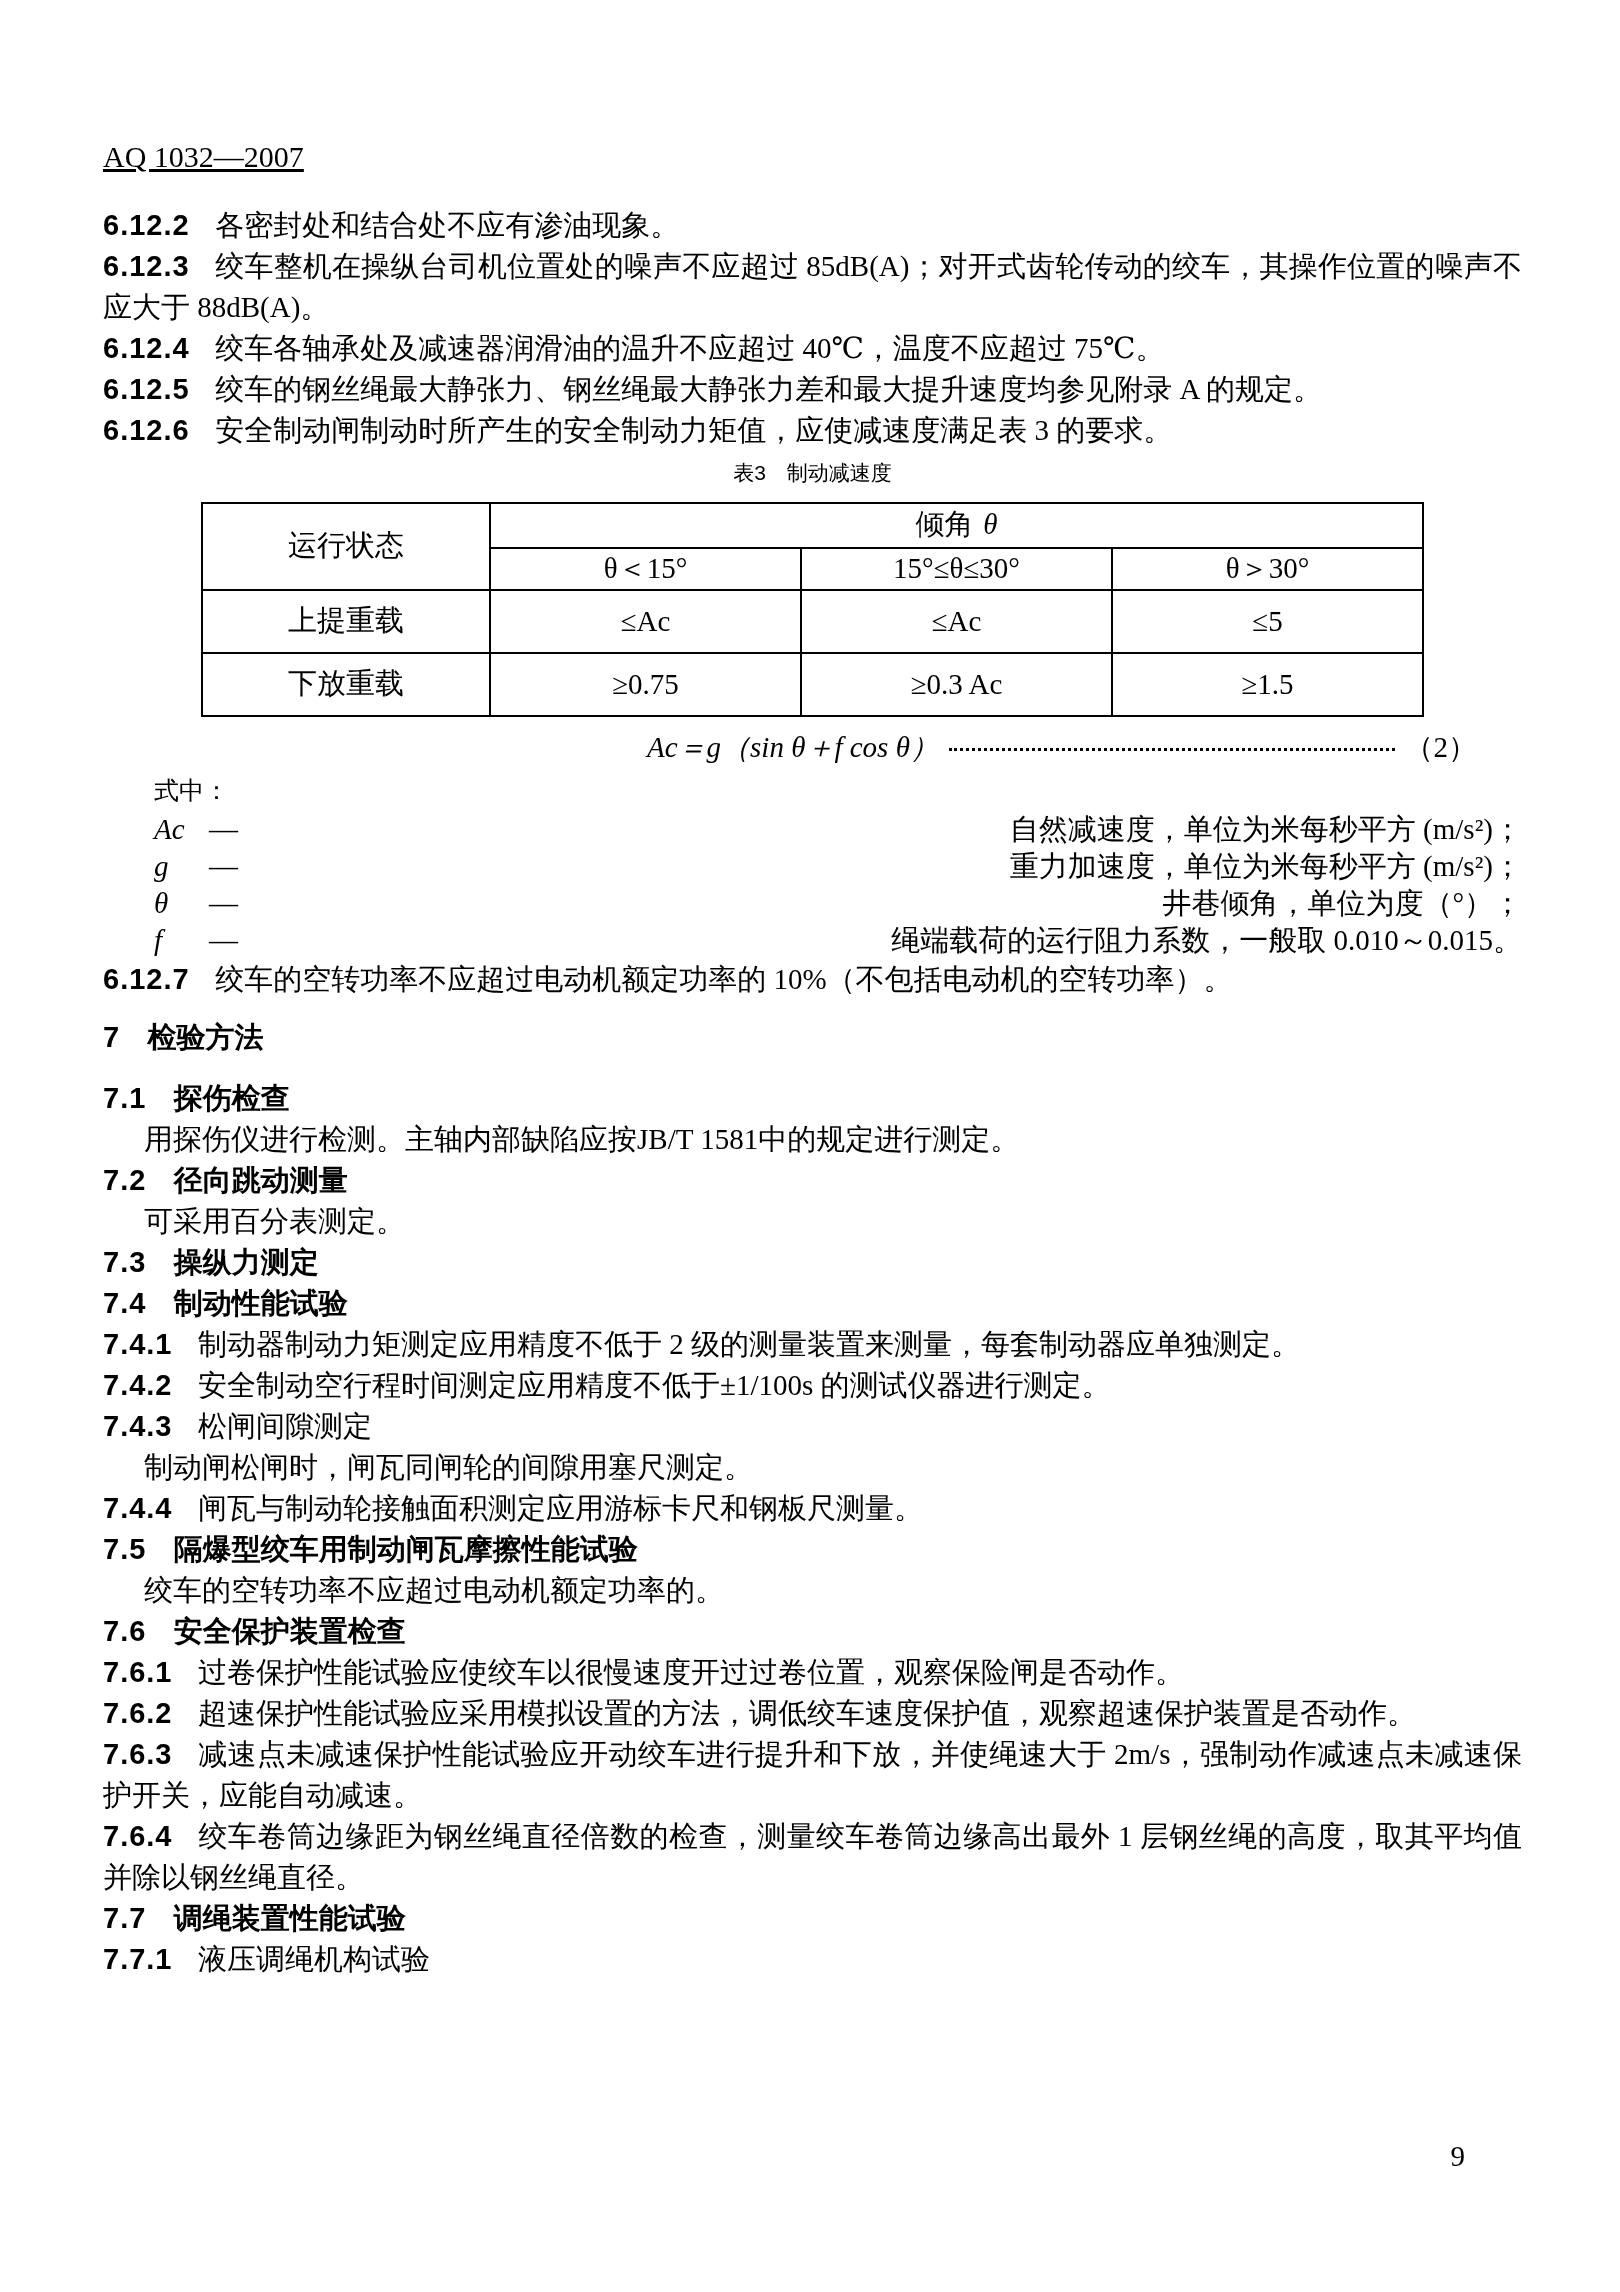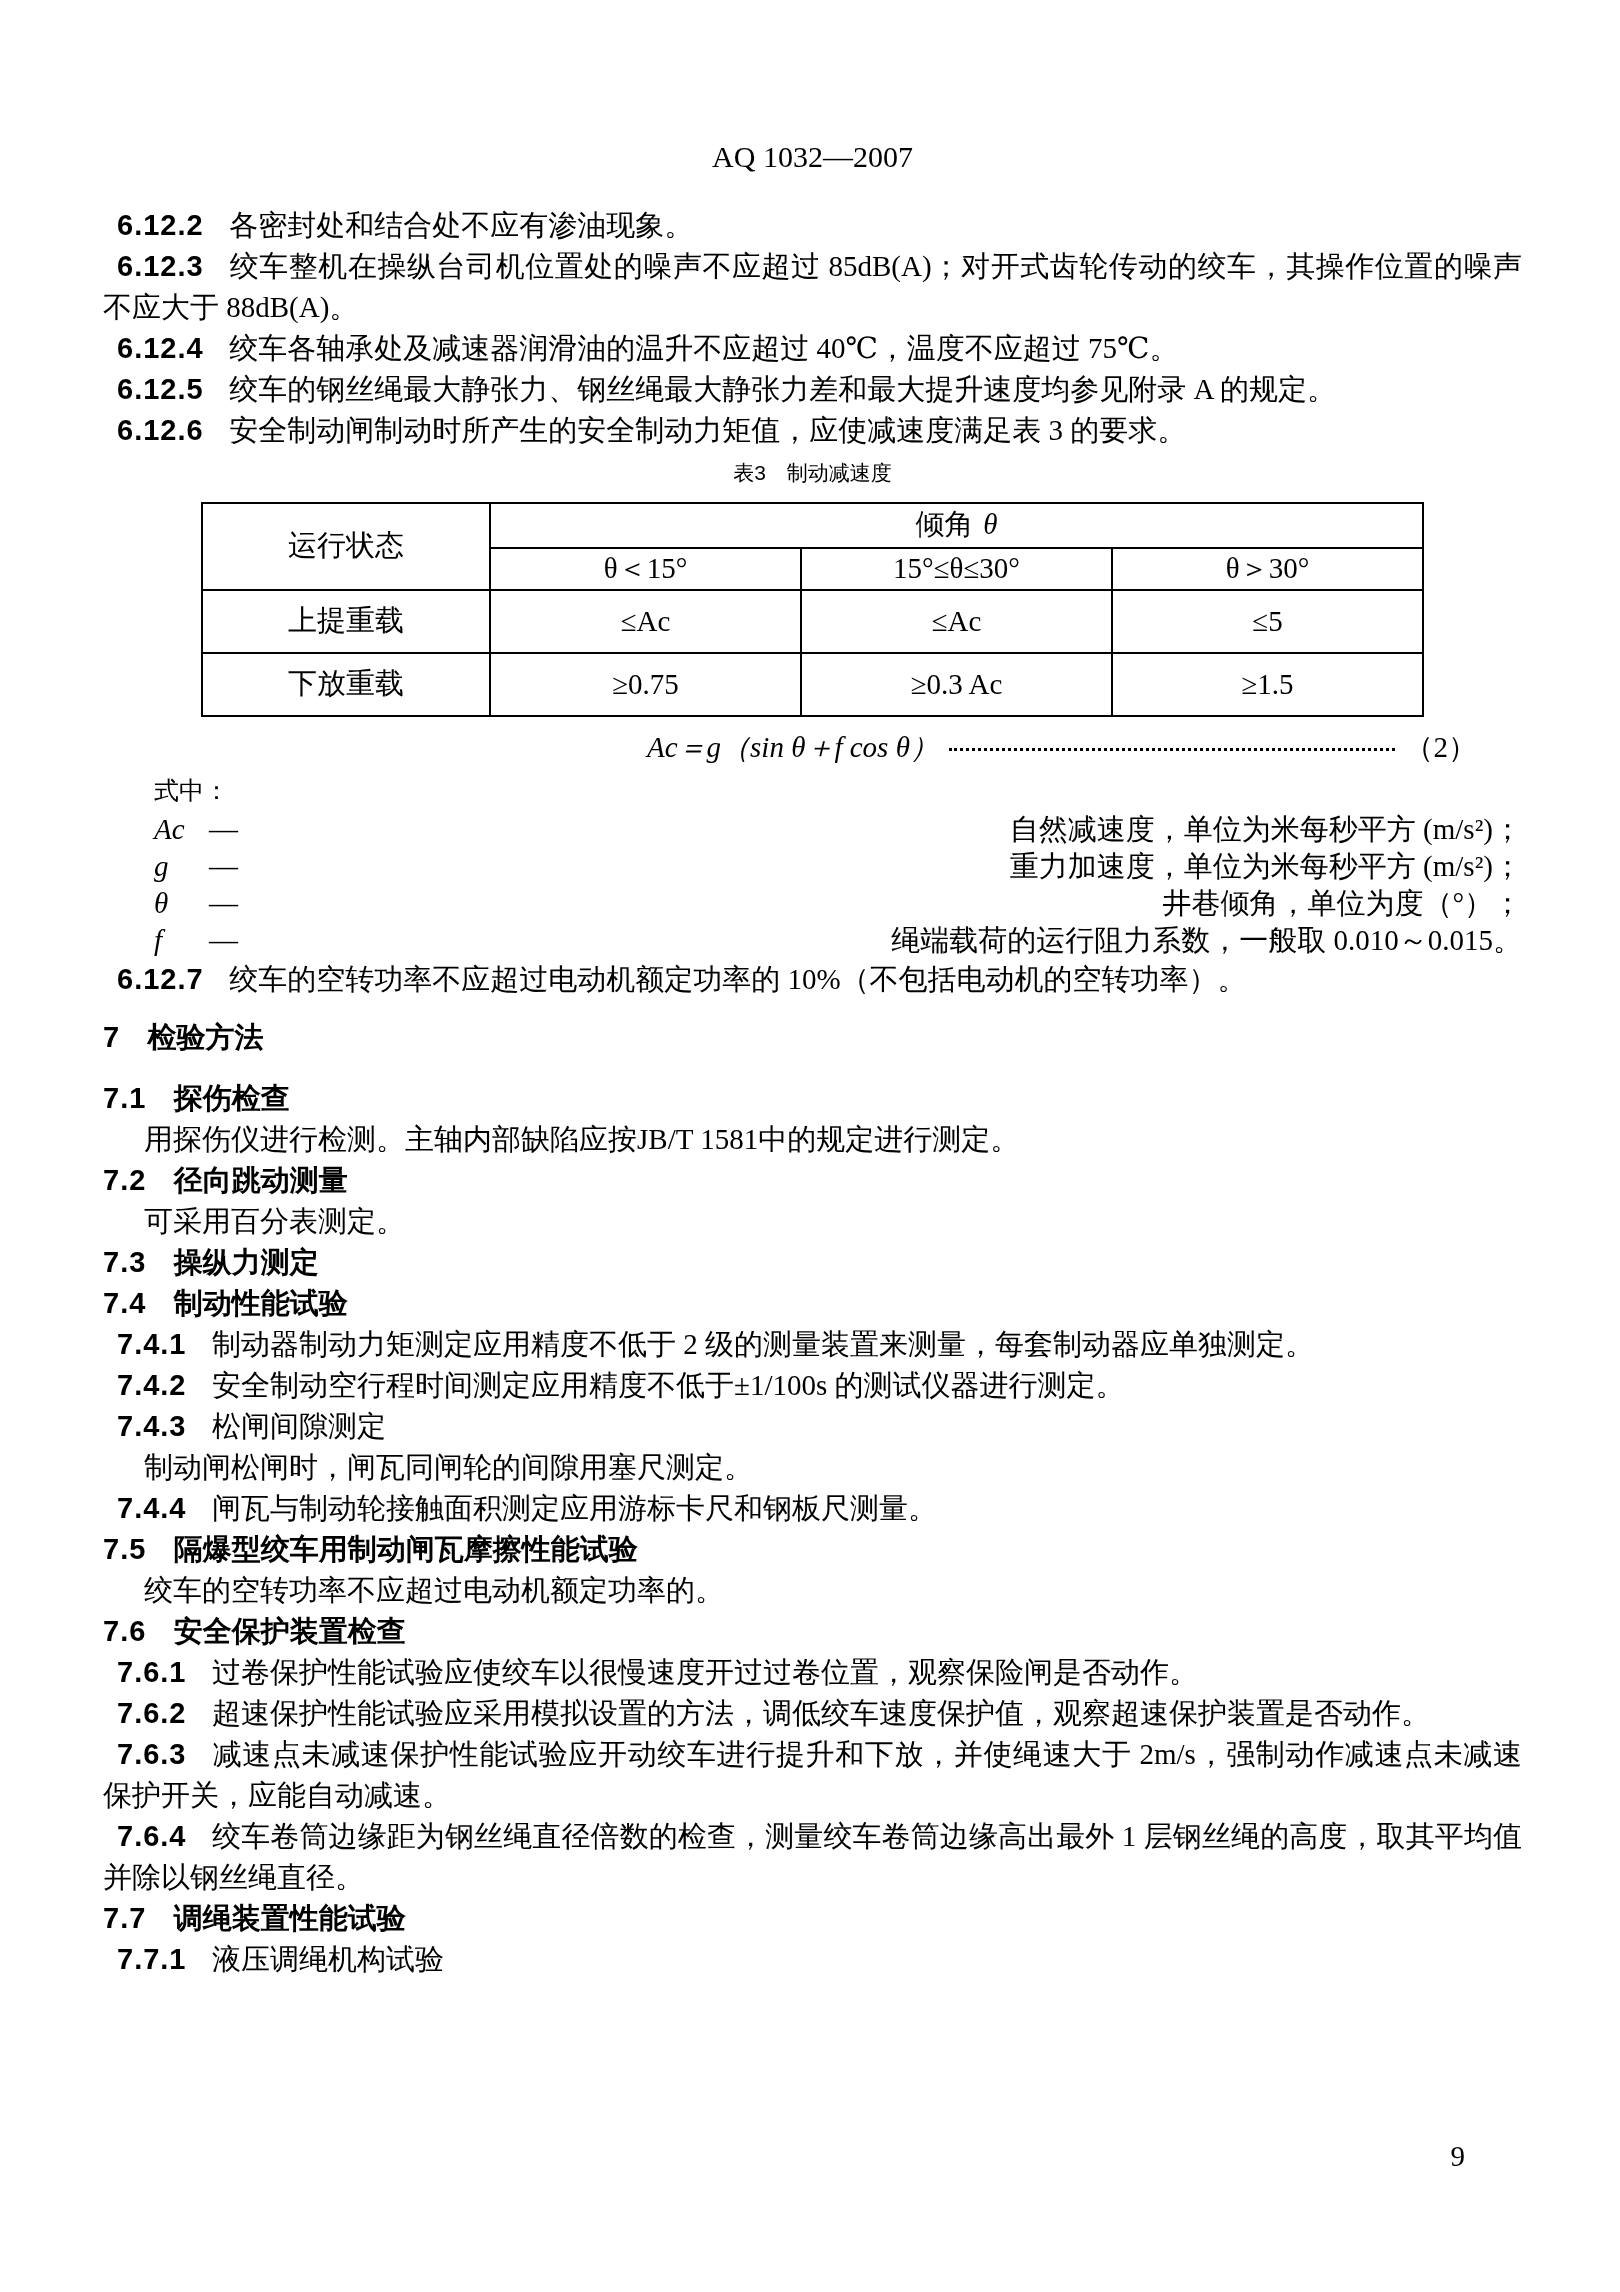--- a/index.html
+++ b/index.html
@@ -4,27 +4,27 @@
 <style>
   html,body { margin:0; padding:0; background:#e8e8e8; }
   .page {
     width:1620px; height:2293px; position:relative;
     background:#ffffff; color:#000;
     font-family:"Liberation Serif","DejaVu Serif",serif;
     overflow:hidden; margin:0 auto;
   }
   .content { position:absolute; left:103px; top:139px; width:1419px; }
 
-  .doc-header { text-align:center; font-size:30px; line-height:35px; margin:0 0 31px 0; }
+  .doc-header { text-align:left; font-size:30px; line-height:35px; margin:0 0 31px 0;text-decoration:underline; }
 
   p { margin:0; }
   .para { font-size:29px; line-height:41px; text-align:justify; }
   .para .num {
     font-family:"Liberation Sans","DejaVu Sans",sans-serif;
-    font-weight:700; margin-right:25.5px; letter-spacing:1px;margin-left:14px;
+    font-weight:700; margin-right:25.5px; letter-spacing:1px;
   }
   .ind { text-indent:41px; }
 
   .h1 {
     font-family:"Liberation Sans","DejaVu Sans",sans-serif; font-weight:700;
     font-size:29px; line-height:41px; margin:17.6px 0 19.6px 0;
   }
   .h2 {
     font-family:"Liberation Sans","DejaVu Sans",sans-serif; font-weight:700;
     font-size:29px; line-height:41px;

